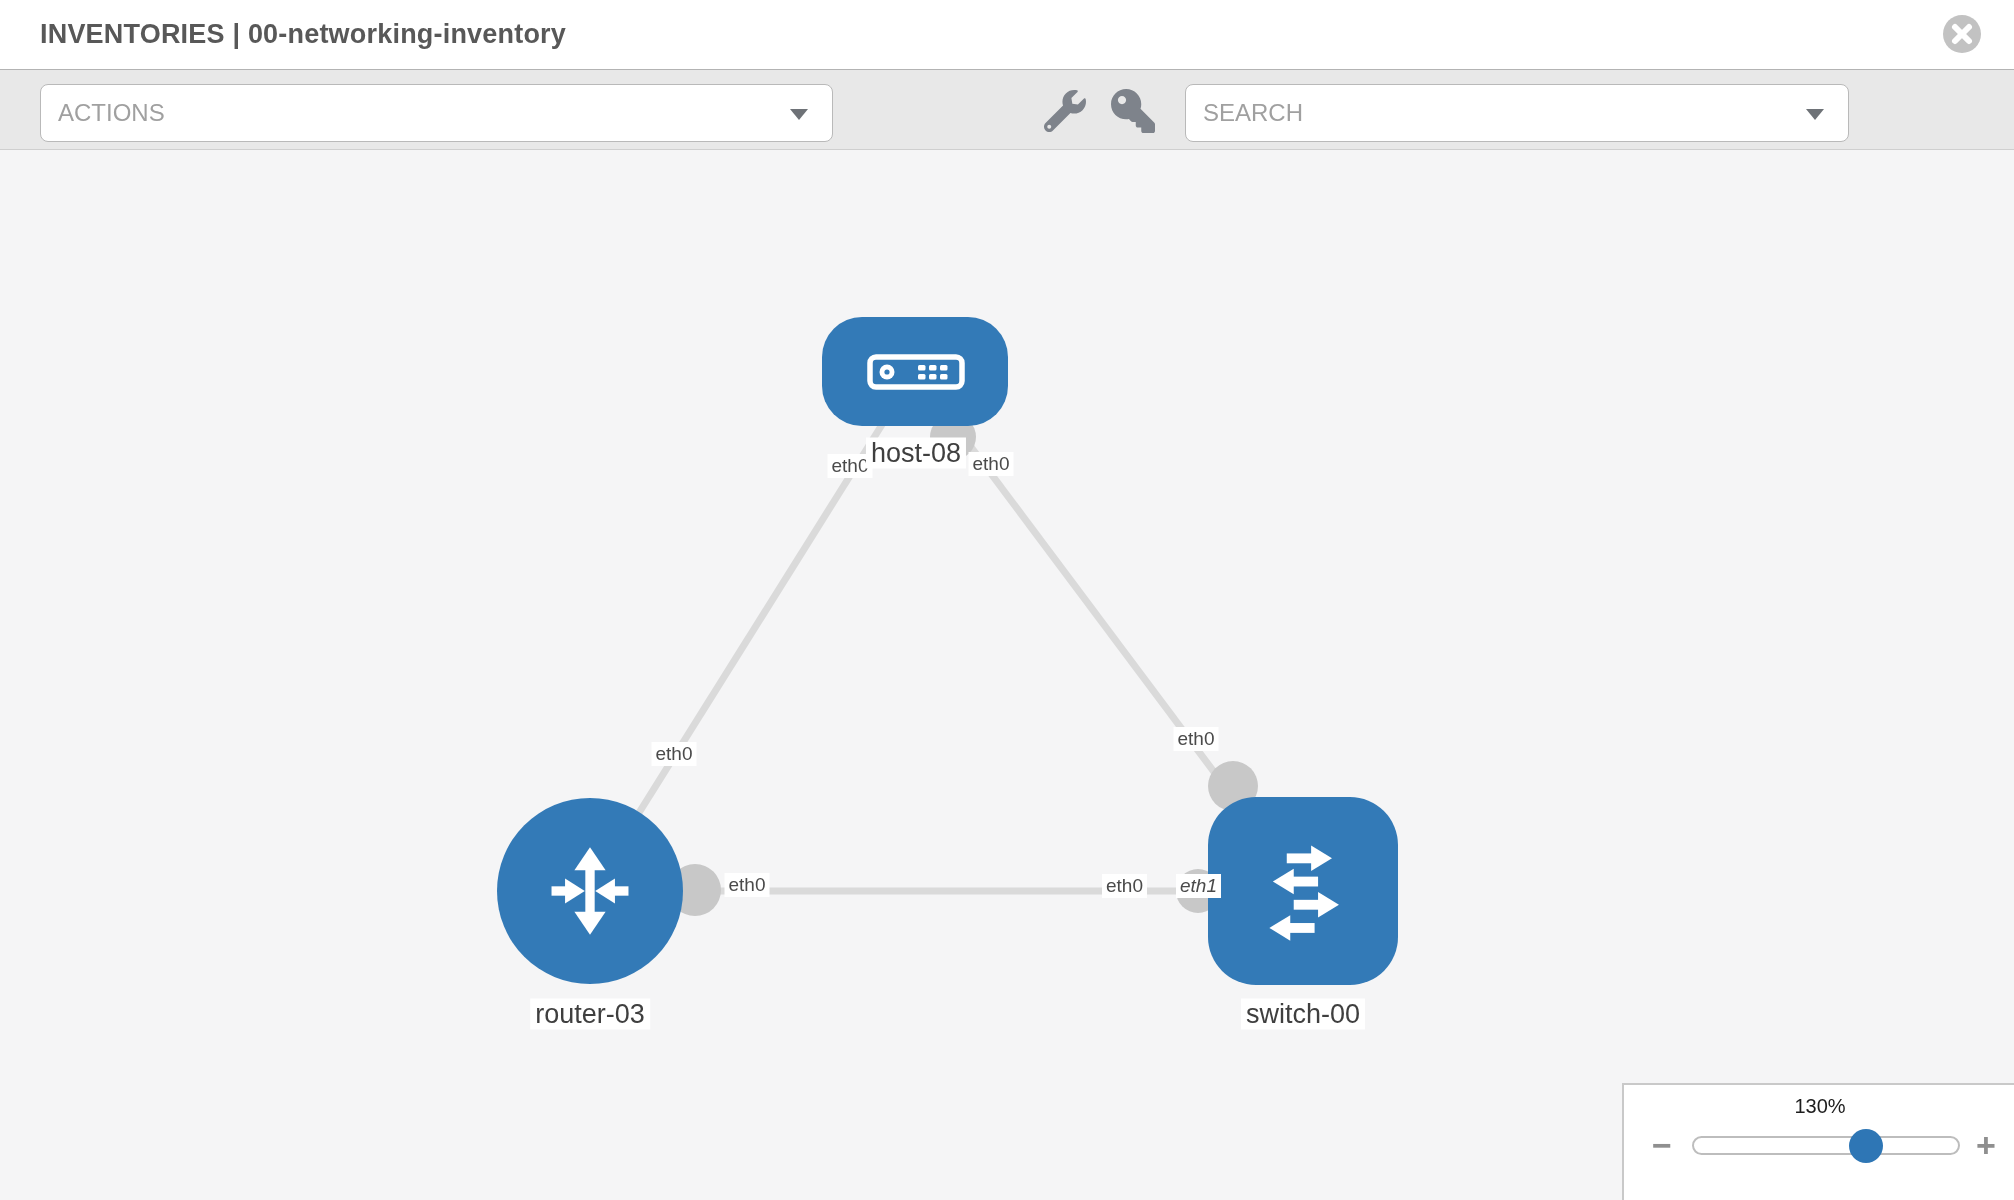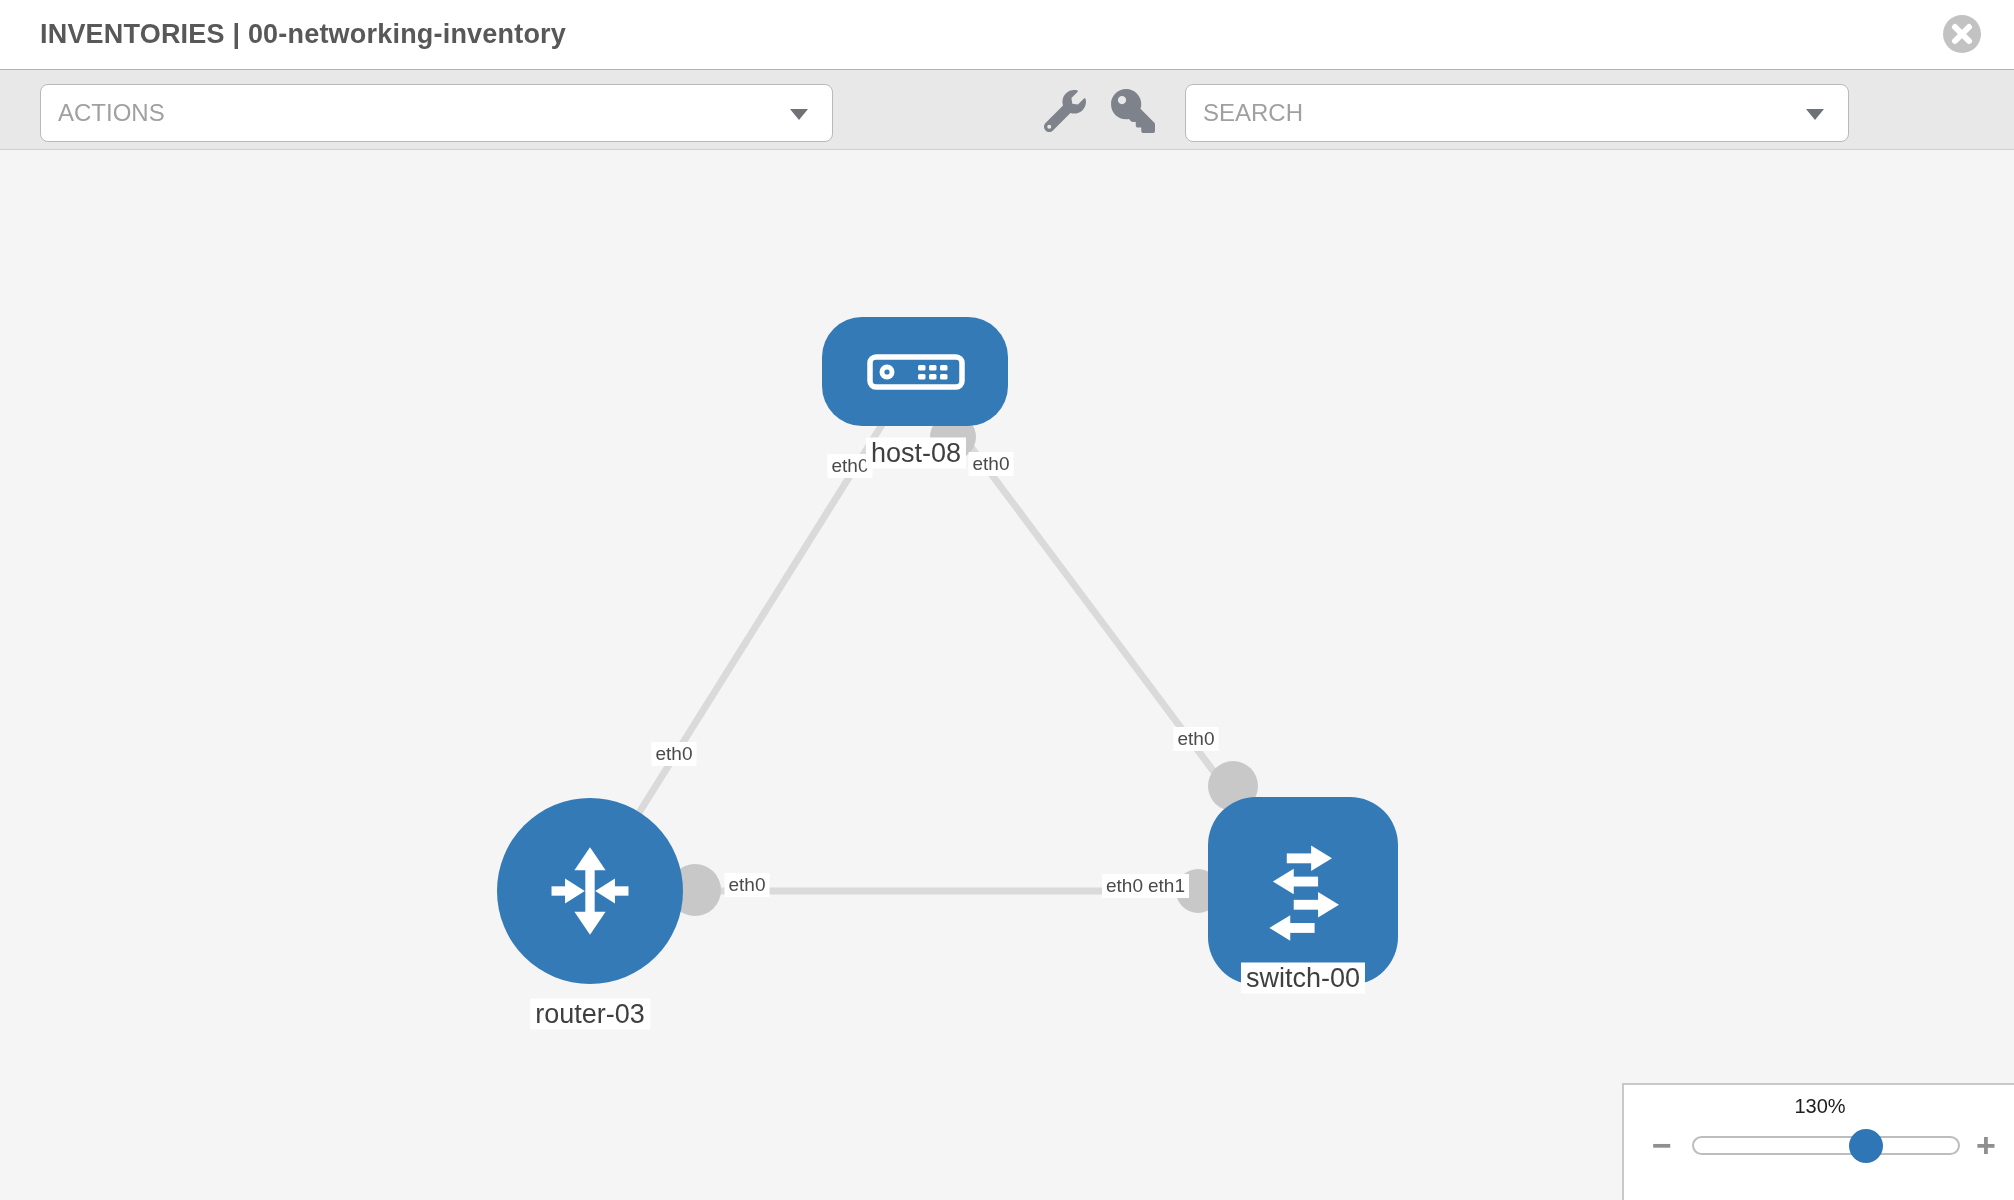--- a/index.html
+++ b/index.html
@@ -164,29 +164,29 @@
             <polygon points="81,61 63,50 63,72" stroke="none"></polygon>
             <line x1="60" y1="81" x2="37" y2="81"></line>
             <polygon points="21,81 39,70 39,92" stroke="none"></polygon>
           </g>
         </svg>
       </g>
     </svg>
 
     <div class="nlabel" style="left:916px;  top:303px;">host-08</div>
     <div class="nlabel" style="left:590px;  top:864px;">router-03</div>
-    <div class="nlabel" style="left:1303px; top:828px;">switch-00</div>
+    <div class="nlabel" style="left:1303px; top:864px;">switch-00</div>
 
     <div class="ilabel" style="left:850px;  top:316px;">eth0</div>
     <div class="ilabel" style="left:991px;  top:314px;">eth0</div>
     <div class="ilabel" style="left:674px;  top:604px;">eth0</div>
     <div class="ilabel" style="left:1196px; top:589px;">eth0</div>
     <div class="ilabel" style="left:747px;  top:735px;">eth0</div>
     <div class="ilabel-abs" style="left:1102px; top:736px;">eth0</div>
-    <div class="ilabel-abs front" style="left:1144px; top:736px;">eth1</div>
+    <div class="ilabel-abs front" style="left:1176px; top:736px;font-style:italic;">eth1</div>
   </div>
 
   <div id="zoom-panel">
     <div id="zoom-level">130%</div>
     <button id="zoom-minus" class="zoom-step">−</button>
     <div id="zoom-track">
       <div id="zoom-thumb"></div>
     </div>
     <button id="zoom-plus" class="zoom-step">+</button>
   </div>

